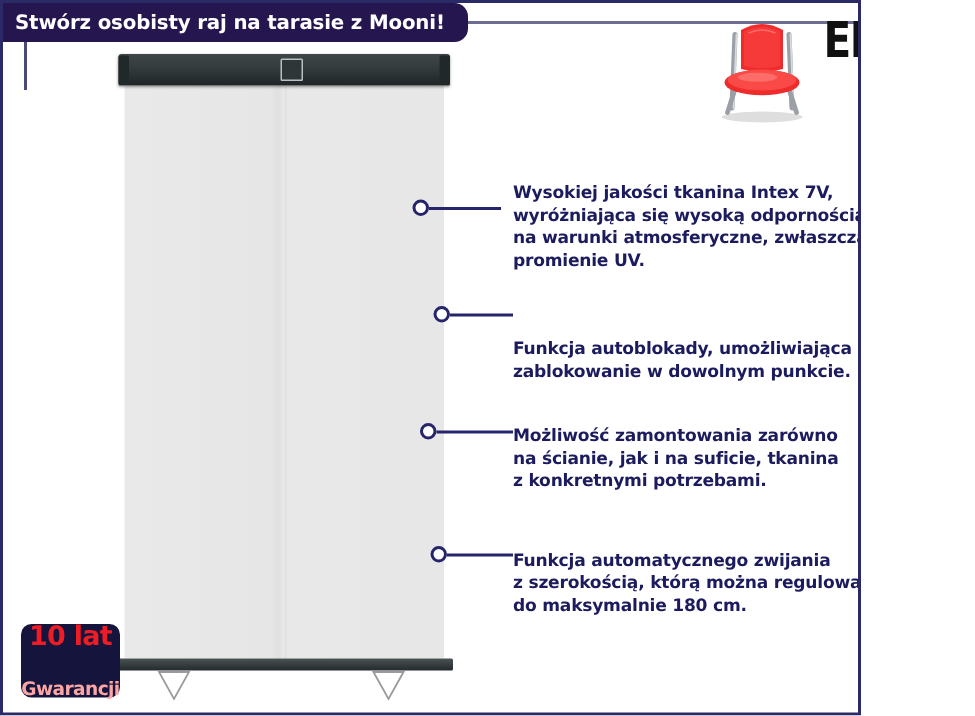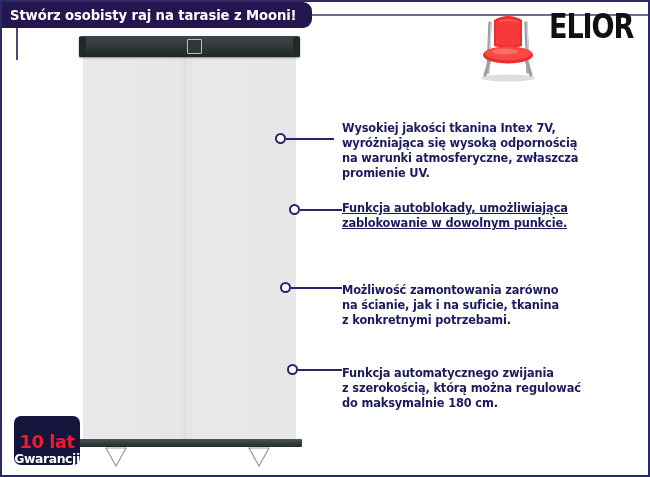--- a/index.html
+++ b/index.html
@@ -6,21 +6,21 @@
     margin: 0;
     padding: 0;
     background: #ffffff;
   }
   body {
     font-family: "DejaVu Sans", sans-serif;
   }
 
   #poster {
     position: relative;
-    width: 650px;
+    width: 574px;
     height: 477px;
     box-sizing: border-box;
     background: #ffffff;
     border: 2px solid #2a2a66;
     overflow: hidden;
   }
 
   
   .banner {
     position: absolute;
@@ -199,32 +199,32 @@
     left: 12px;
     top: 414px;
     width: 66px;
     height: 49px;
     background: #14143c;
     border-radius: 7px;
     z-index: 18;
     display: flex;
     flex-direction: column;
     align-items: center;
-    justify-content: flex-end;
+    justify-content: space-between;
     line-height: 1;
   }
   .warranty-years {
     color: #ee1c25;
     font-size: 18px;
     font-weight: bold;
     letter-spacing: -0.5px;
     font-family: "DejaVu Sans", sans-serif;
   }
   .warranty-label {
-    color: #ffffff;
+    color: #fca5a5;
     font-size: 12.4px;
     font-weight: bold;
     letter-spacing: -0.4px;
     margin-top: 2px;
     font-family: "DejaVu Sans", sans-serif;
   }
 
   
   .edinos {
     position: absolute;
@@ -350,21 +350,21 @@
     <div class="leader" style="left:284px; top:136px; width:48px;"></div>
     <div class="feature-text" style="left:340px; top:96px; width:300px;">Wysokiej jakości tkanina Intex 7V,
 wyróżniająca się wysoką odpornością
 na warunki atmosferyczne, zwłaszcza
 promienie UV.</div>
   </div>
 
   <div class="feature">
     <div class="dot" style="left:287px; top:202px;"></div>
     <div class="leader" style="left:298px; top:207px; width:42px;"></div>
-    <div class="feature-text" style="left:340px; top:176px; width:300px;text-decoration:underline;">Funkcja autoblokady, umożliwiająca
+    <div class="feature-text" style="left:340px; top:200px; width:300px;">Funkcja autoblokady, umożliwiająca
 zablokowanie w dowolnym punkcie.</div>
   </div>
 
   <div class="feature">
     <div class="dot" style="left:278px; top:280px;"></div>
     <div class="leader" style="left:289px; top:285px; width:51px;"></div>
     <div class="feature-text" style="left:340px; top:258px; width:300px;">Możliwość zamontowania zarówno
 na ścianie, jak i na suficie, tkanina
 z konkretnymi potrzebami.</div>
   </div>

